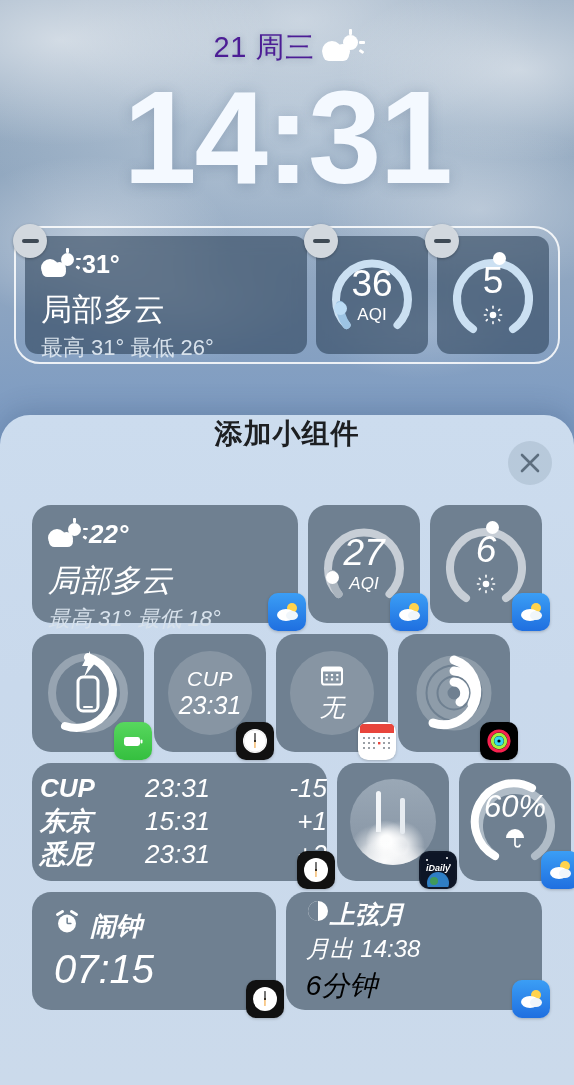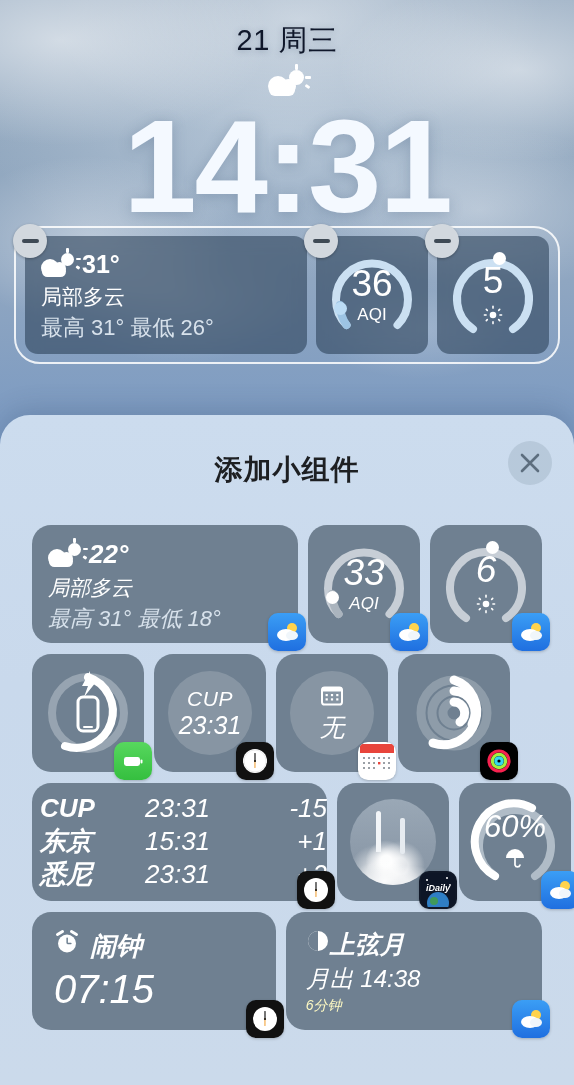--- a/index.html
+++ b/index.html
@@ -26,25 +26,24 @@
     content:""; position:absolute; inset:0;
     background:
       radial-gradient(ellipse 180px 90px at 180px 300px, rgba(255,255,255,.22), rgba(255,255,255,0) 70%),
       radial-gradient(ellipse 150px 70px at 420px 330px, rgba(255,255,255,.18), rgba(255,255,255,0) 70%);
   }
 
   
   #lockTop{ position:absolute; left:0; right:0; top:0; text-align:center; z-index:3; }
   #dateRow{
     display:flex; align-items:center; justify-content:center; gap:8px;
-    margin-top:21px;
-    color:#0f172a; font-size:29px; font-weight:400;
+    margin-top:28px;
+    color:#4c1d95; font-size:29px; font-weight:400;
     letter-spacing:.5px;
     text-shadow:0 1px 6px rgba(60,80,110,.35);
-    flex-direction:column;
   }
   #dateRow .dtxt{ white-space:nowrap; }
   #clockTime{
     margin-top:-4px;
     color:#f4f9ff;
     font-size:132px; font-weight:600;
     letter-spacing:-2px;
     line-height:1.12;
     text-shadow:0 2px 14px rgba(60,85,120,.28);
   }
@@ -71,21 +70,21 @@
     position:absolute; left:-12px; top:-12px;
     width:34px; height:34px; border-radius:50%;
     background:#d2d8de;
     box-shadow:0 1px 3px rgba(0,0,0,.28);
     display:flex; align-items:center; justify-content:center;
     z-index:6;
   }
   .minus span{ display:block; width:17px; height:3.4px; border-radius:2px; background:#3f4a55; }
 
   .wx-line1{ display:flex; align-items:center; gap:2px; color:#fff; font-size:26px; font-weight:700; }
-  .wx-line2{ color:#fff; font-size:21px; font-weight:400; margin-top:4px; }
+  .wx-line2{ color:#fff; font-size:31px; font-weight:400; margin-top:10px; }
   .wx-line3{ color:#d8e2ec; font-size:22px; font-weight:400; margin-top:2px; }
   .tw.wide .wx-line1{ font-size:25px; }
 
   
   .sbc{ position:relative; display:inline-block; }
   .sbc .sun{ position:absolute; border-radius:50%; background:#fff; }
   .sbc .cld{ position:absolute; border-radius:50%; background:#fff; }
   .sbc .ray{ position:absolute; background:#fff; border-radius:1px; }
 
   
@@ -103,22 +102,22 @@
   
   #sheet{
     position:absolute; left:0; right:0; top:415px; bottom:0;
     background:linear-gradient(180deg,#ccdcee 0%, #c9d9ec 40%, #cbdaeb 100%);
     border-radius:30px 30px 0 0;
     z-index:5;
     box-shadow:0 -6px 26px rgba(40,60,90,.20);
     overflow:hidden;
   }
   #sheetHead{
-    position:relative; height:110px;
-    display:flex; align-items:center; justify-content:center;
+    position:relative; height:90px;
+    display:flex; justify-content:center;
   }
   #sheetTitle{ font-size:28px; font-weight:700; color:#1d1f22; letter-spacing:1px; }
   #closeBtn{
     position:absolute; right:22px; top:26px;
     width:44px; height:44px; border-radius:50%;
     background:rgba(140,158,176,.30);
     display:flex; align-items:center; justify-content:center;
   }
   #closeBtn svg{ display:block; }
 
@@ -167,21 +166,21 @@
 
   
   .alarm{ display:flex; flex-direction:column; justify-content:center; height:100%; color:#fff; padding-left:6px; }
   .alarm .ar1{ display:flex; align-items:flex-start; gap:10px; font-size:26px; font-weight:600; }
   .alarm .ar2{ font-size:40px; font-weight:400; line-height:1.16; margin-top:2px; }
 
   
   .moon{ display:flex; flex-direction:column; justify-content:center; height:100%; color:#fff; padding-left:4px; }
   .moon .mr1{ display:flex; align-items:center; font-size:25px; font-weight:700; }
   .moon .mr2{ font-size:24px; font-weight:400; margin-top:2px; }
-  .moon .mr3{ font-size:14px; font-weight:400; color:#fef9c3; margin-top:2px; }
+  .moon .mr3{ font-size:28px; font-weight:400; color:#000000; margin-top:2px; }
 
   .photo{
     position:absolute; left:50%; top:50%; transform:translate(-50%,-50%);
     width:86px; height:86px; border-radius:50%;
     background:
       radial-gradient(circle at 42% 72%, rgba(255,255,255,.95) 0 7%, rgba(255,255,255,0) 26%),
       radial-gradient(circle at 58% 78%, rgba(255,255,255,.75) 0 10%, rgba(255,255,255,0) 30%),
       radial-gradient(circle at 30% 84%, rgba(255,255,255,.6) 0 9%, rgba(255,255,255,0) 28%),
       linear-gradient(180deg,#9aa8b6 0%, #8e9cab 55%, #8795a4 100%);
     overflow:hidden;
@@ -332,21 +331,21 @@
 
       <div class="cell sq">
         <div class="gauge">
           <div class="gwrap">
             <svg width="92" height="92" viewBox="0 0 92 92" class="svgfill">
               <path d="M20.5 76 A36 36 0 1 1 71.5 76" fill="none" stroke="#c7ced6" stroke-width="8" stroke-linecap="round"></path>
               <path d="M20.5 76 A36 36 0 0 1 14 56" fill="none" stroke="#aab4be" stroke-width="8" stroke-linecap="round"></path>
             </svg>
             <div class="gdot" style="left:8px;bottom:26px;"></div>
             <div class="gnum">
-              <div class="v">33</div>
+              <div class="v">27</div>
               <div class="l">AQI</div>
             </div>
           </div>
         </div>
         <div class="badge weather">
           <svg width="26" height="26" viewBox="0 0 26 26">
               <circle cx="18" cy="9" r="5" fill="#ffd34d"></circle>
               <ellipse cx="12" cy="16" rx="9" ry="6" fill="#fff"></ellipse>
               <ellipse cx="18" cy="16.5" rx="6" ry="4.5" fill="#f0f6fb"></ellipse>
             </svg>

